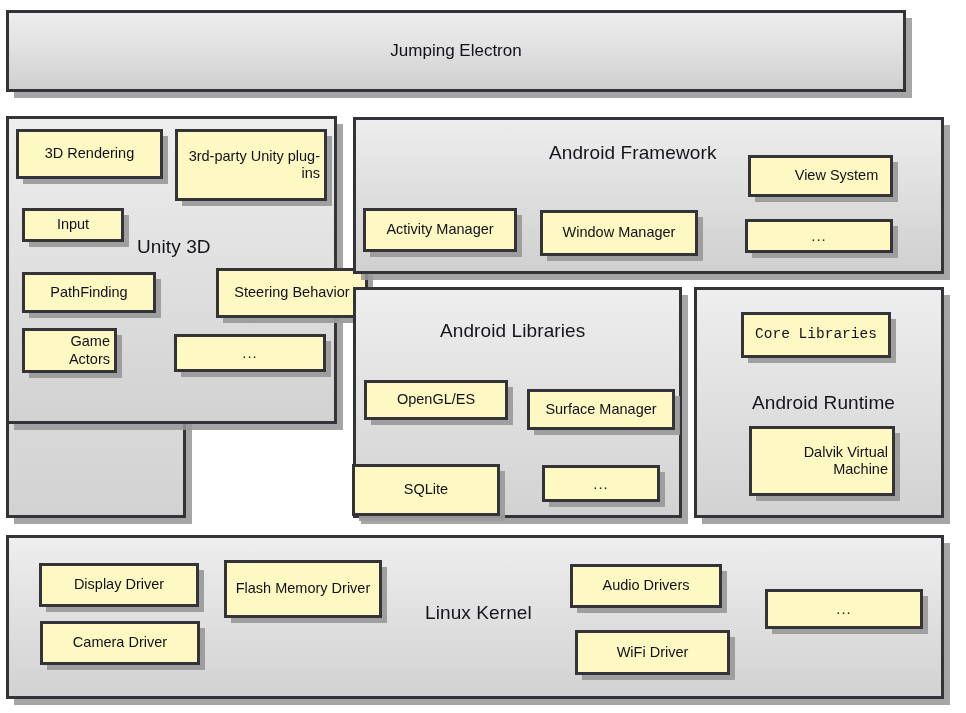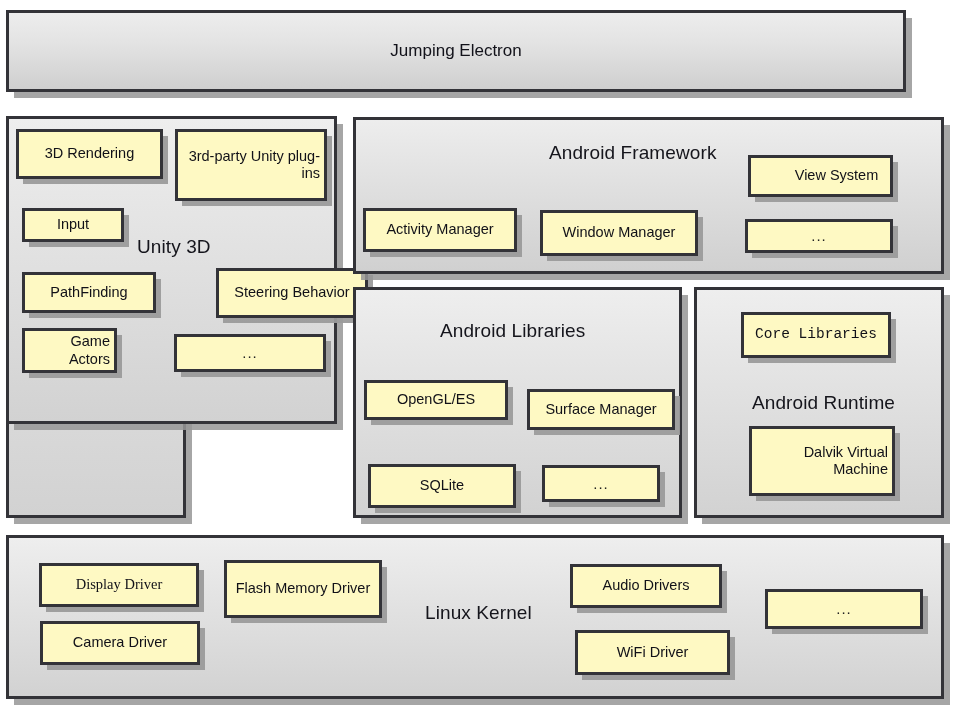--- a/index.html
+++ b/index.html
@@ -124,37 +124,37 @@
   <div class="node dots" style="left:745px; top:219px; width:148px; height:34px;">...</div>
 
   <div class="panel" style="left:353px; top:287px; width:329px; height:231px;"></div>
 
   <div class="panel-title" style="left:440px; top:320px;">Android Libraries</div>
 
   <div class="node" style="left:364px; top:380px; width:144px; height:40px;">OpenGL/ES</div>
 
   <div class="node" style="left:527px; top:379px; width:148px; height:41px;margin-top:10px;">Surface Manager</div>
 
-  <div class="node" style="left:368px; top:464px; width:148px; height:44px;">SQLite</div>
+  <div class="node" style="left:352px; top:464px; width:148px; height:52px;">SQLite</div>
 
   <div class="node dots" style="left:542px; top:465px; width:118px; height:37px;">...</div>
 
   <div class="panel" style="left:694px; top:287px; width:250px; height:231px;"></div>
 
   <div class="panel-title" style="left:752px; top:392px;">Android Runtime</div>
 
   <div class="node" style="left:741px; top:312px; width:150px; height:46px;font-family:Liberation Mono, monospace;">Core Libraries</div>
 
   <div class="node" style="left:749px; top:426px; width:146px; height:70px;">Dalvik Virtual Machine</div>
 
   <div class="panel" style="left:6px; top:535px; width:938px; height:164px;"></div>
 
   <div class="panel-title" style="left:425px; top:602px;">Linux Kernel</div>
 
-  <div class="node" style="left:39px; top:563px; width:160px; height:44px;font-family:Liberation Serif, serif;">Display Driver</div>
+  <div class="node" style="left:39px; top:563px; width:160px; height:44px;">Display Driver</div>
 
   <div class="node" style="left:224px; top:560px; width:158px; height:58px;">Flash Memory Driver</div>
 
   <div class="node" style="left:40px; top:621px; width:160px; height:44px;">Camera Driver</div>
 
   <div class="node" style="left:570px; top:564px; width:152px; height:44px;">Audio Drivers</div>
 
   <div class="node" style="left:575px; top:630px; width:155px; height:45px;">WiFi Driver</div>
 
   <div class="node dots" style="left:765px; top:589px; width:158px; height:40px;">...</div>

